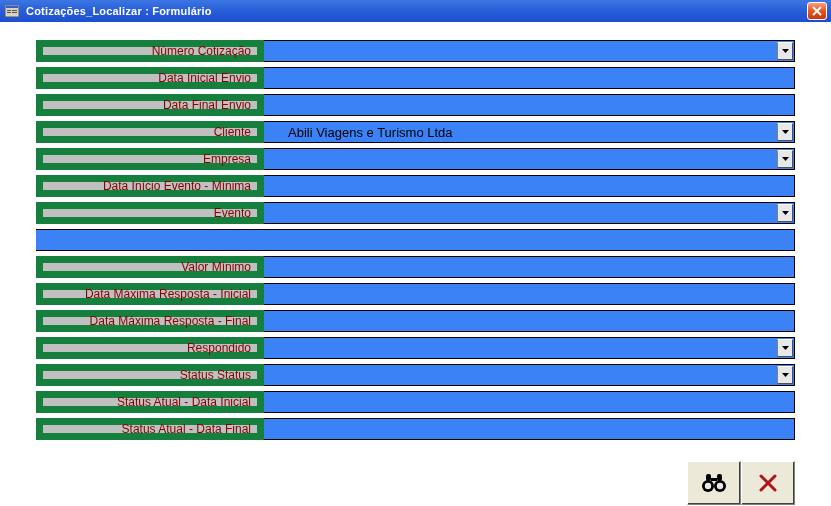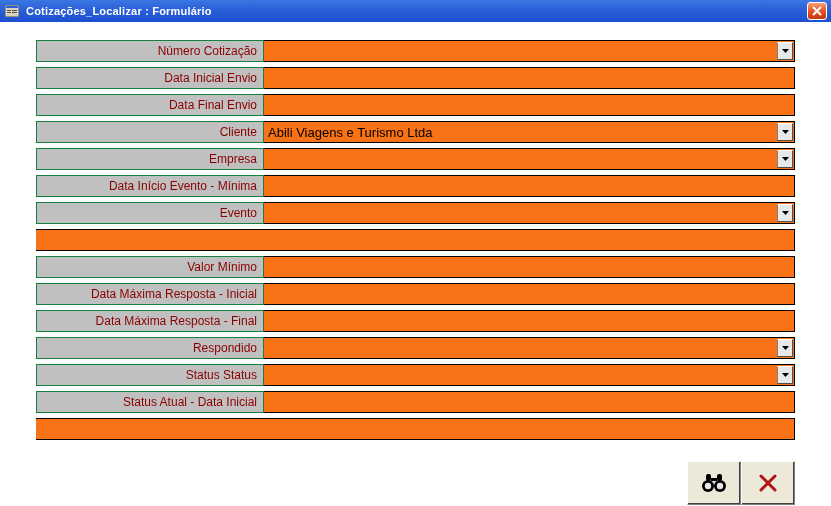--- a/index.html
+++ b/index.html
@@ -52,36 +52,37 @@
   }
   .row {
     display: flex;
     height: 22px;
     margin-bottom: 5px;
     align-items: stretch;
   }
   .label-cell {
     width: 228px;
     background: #c0c0c0;
-    border: 1px solid #15803d;
+    border: 7px solid #15803d;
     display: flex;
     align-items: center;
     justify-content: flex-end;
     padding: 0 6px;
     color: #8b0000;
     font-size: 12px;
   }
   .field-cell {
     flex: 1;
     border: 1px solid #000000;
     border-left: none;
     display: flex;
     align-items: stretch;
-    background: #f97316;
+    background: #3b82f6;
     position: relative;
+    padding-left: 20px;
   }
   .field-cell input {
     flex: 1;
     border: none;
     outline: none;
     font-family: inherit;
     font-size: 13px;
     padding: 0 4px;
     background: transparent;
   }
@@ -268,20 +269,21 @@
   </div>
 
   <div class="row">
     <div class="label-cell">Status Atual - Data Inicial</div>
     <div class="field-cell">
       <input type="text" value="" style="">
     </div>
   </div>
 
   <div class="row">
+    <div class="label-cell">Status Atual - Data Final</div>
     <div class="field-cell">
       <input type="text" value="" style="">
     </div>
   </div>
 
 </div>
 
 <div class="button-bar">
   <div class="tool-btn">
     <svg width="28" height="22" viewBox="0 0 28 22">

